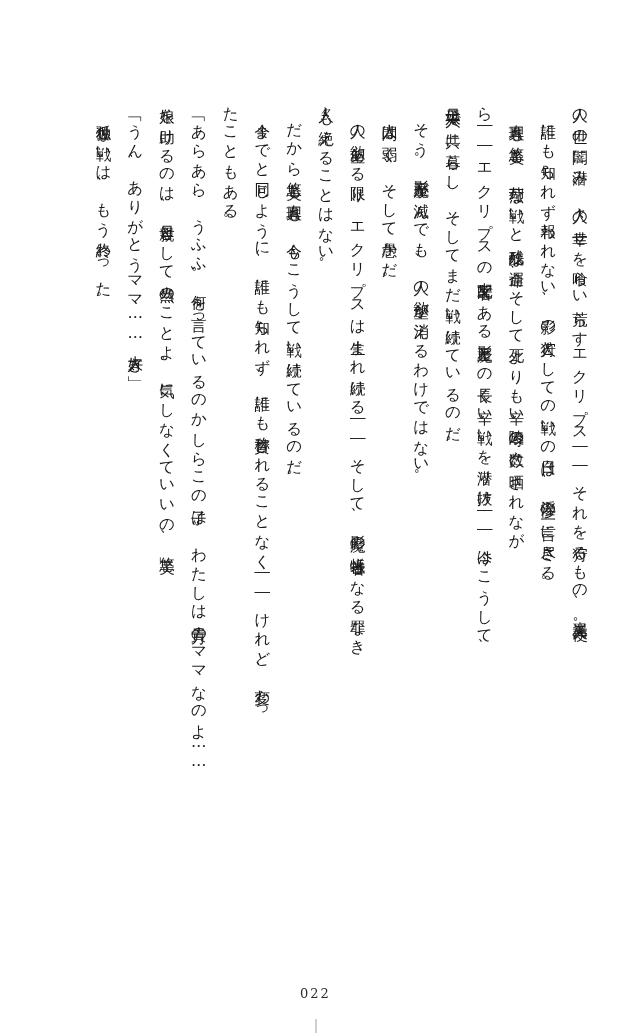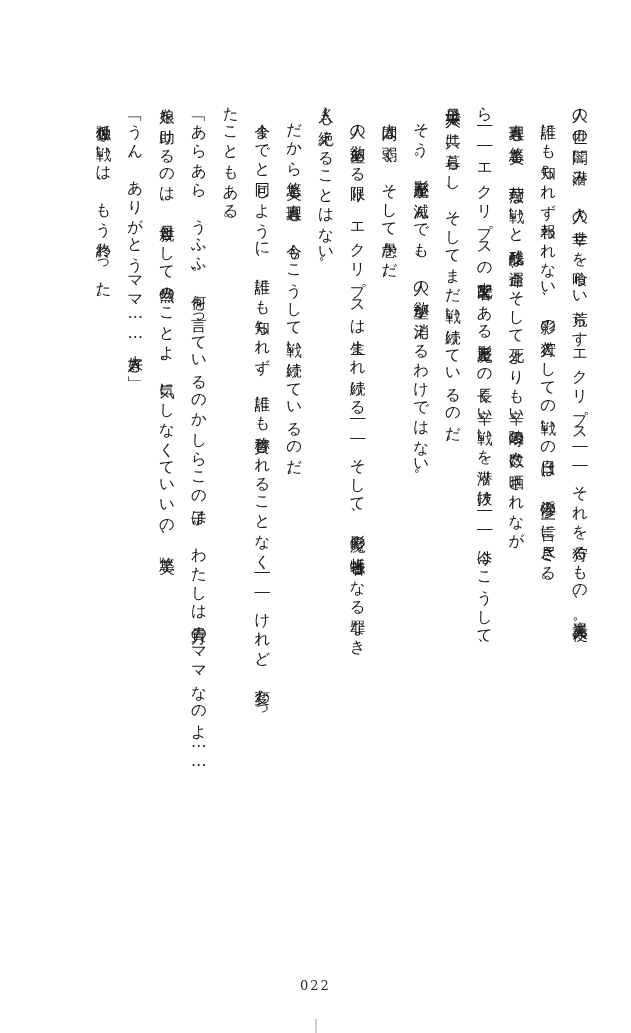--- a/index.html
+++ b/index.html
@@ -47,21 +47,21 @@
   
   #text-block p.indent {
     text-indent: 16px;
   }
   #text-block p.noindent {
     text-indent: 0;
   }
 
   #page-number {
     position: absolute;
-    bottom: 40px;
+    bottom: 32px;
     left: 0;
     right: 0;
     text-align: center;
     font-size: 13px;
     letter-spacing: 2px;
     color: #2b2b2b;
     font-family: "DejaVu Serif", "Liberation Serif", serif;
   }
 
   

